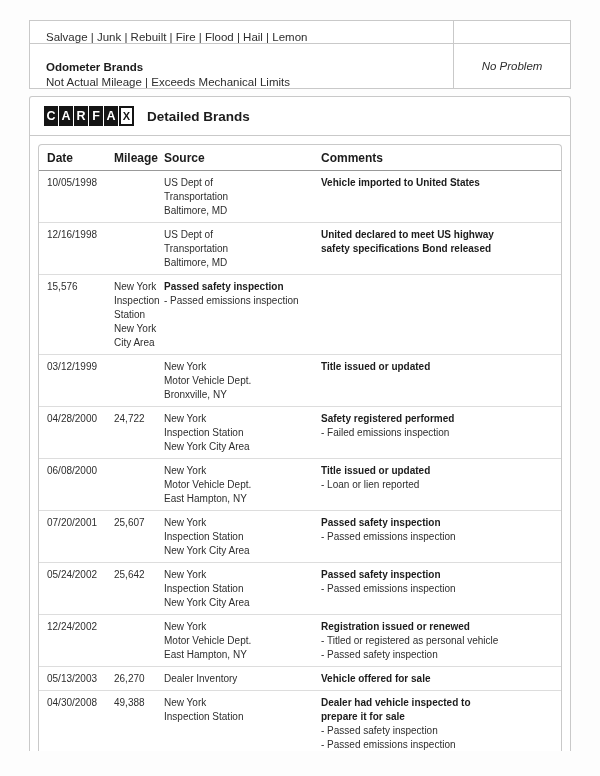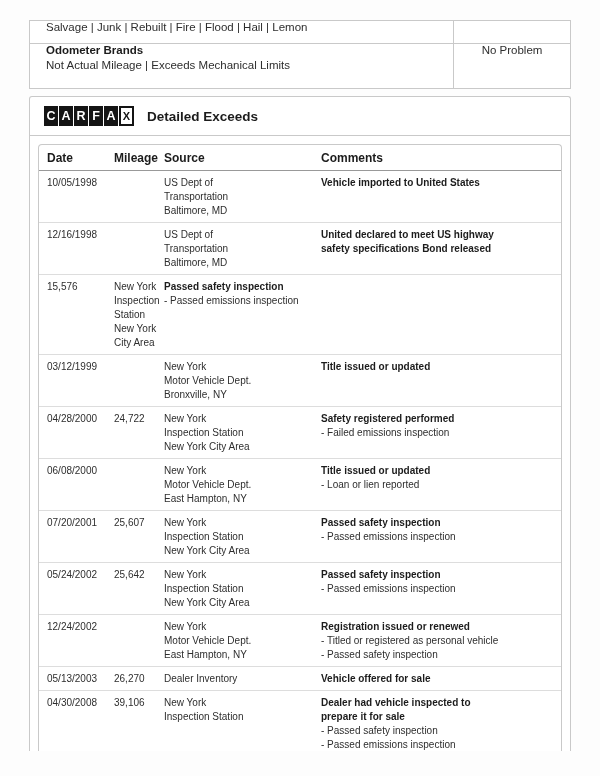--- a/index.html
+++ b/index.html
@@ -30,27 +30,28 @@
   .tt-row { display: flex; }
   .tt-row-a { height: 22px; border-bottom: 1px solid #c9c9c9; }
   .tt-row-b { height: 44px; }
   .tt-left {
     width: 424px;
     box-sizing: border-box;
     border-right: 1px solid #c9c9c9;
     padding-left: 16px;
     display: flex;
     flex-direction: column;
-    justify-content: flex-start;
+    justify-content: flex-end;
   }
   .tt-right {
     flex: 1;
     display: flex;
-    align-items: flex-start;
+    align-items: center;
     justify-content: center;
+    font-style: italic;
   }
   .tt-heading { font-weight: bold; color: #1c1c1c; margin-bottom: 3px; }
 
   
   .card {
     position: absolute;
     left: 29px;
     top: 96px;
     width: 540px;
     height: 654px;
@@ -150,21 +151,21 @@
 <div class="card">
   <div class="card-header">
     <div class="logo">
       <div class="logo-box">C</div>
       <div class="logo-box">A</div>
       <div class="logo-box">R</div>
       <div class="logo-box">F</div>
       <div class="logo-box">A</div>
       <div class="logo-box logo-box-x">X</div>
     </div>
-    <div class="card-title">Detailed Exceeds</div>
+    <div class="card-title">Detailed Brands</div>
   </div>
 
   <div class="inner-table">
     <div class="t-head">
       <div>Date</div>
       <div>Mileage</div>
       <div>Source</div>
       <div>Comments</div>
     </div>
     <div>
@@ -329,21 +330,21 @@
           </div>
           <div class="t-cell">
             <div class="line b">Vehicle offered for sale</div>
           </div>
         </div>
         <div class="t-row">
           <div class="t-cell">
             <div class="line">04/30/2008</div>
           </div>
           <div class="t-cell">
-            <div class="line">39,106</div>
+            <div class="line">49,388</div>
           </div>
           <div class="t-cell">
             <div class="line">New York</div>
             <div class="line">Inspection Station</div>
           </div>
           <div class="t-cell">
             <div class="line b">Dealer had vehicle inspected to</div>
             <div class="line b">prepare it for sale</div>
             <div class="line">- Passed safety inspection</div>
             <div class="line">- Passed emissions inspection</div>

